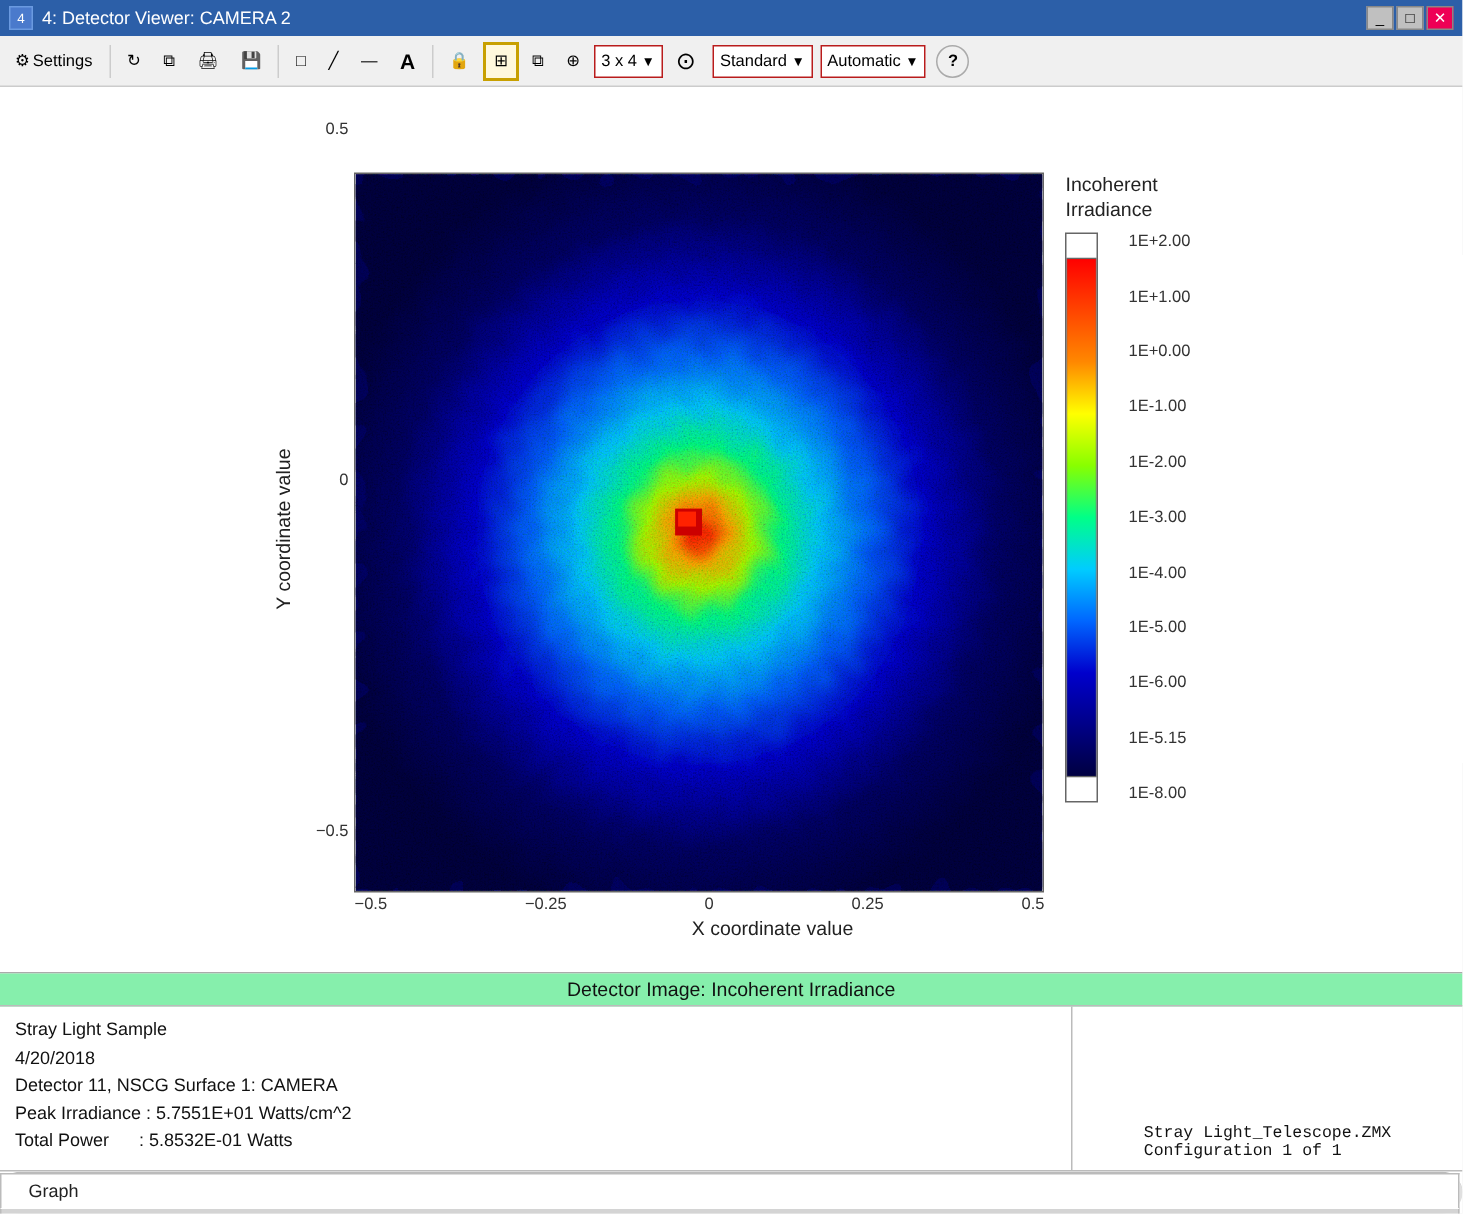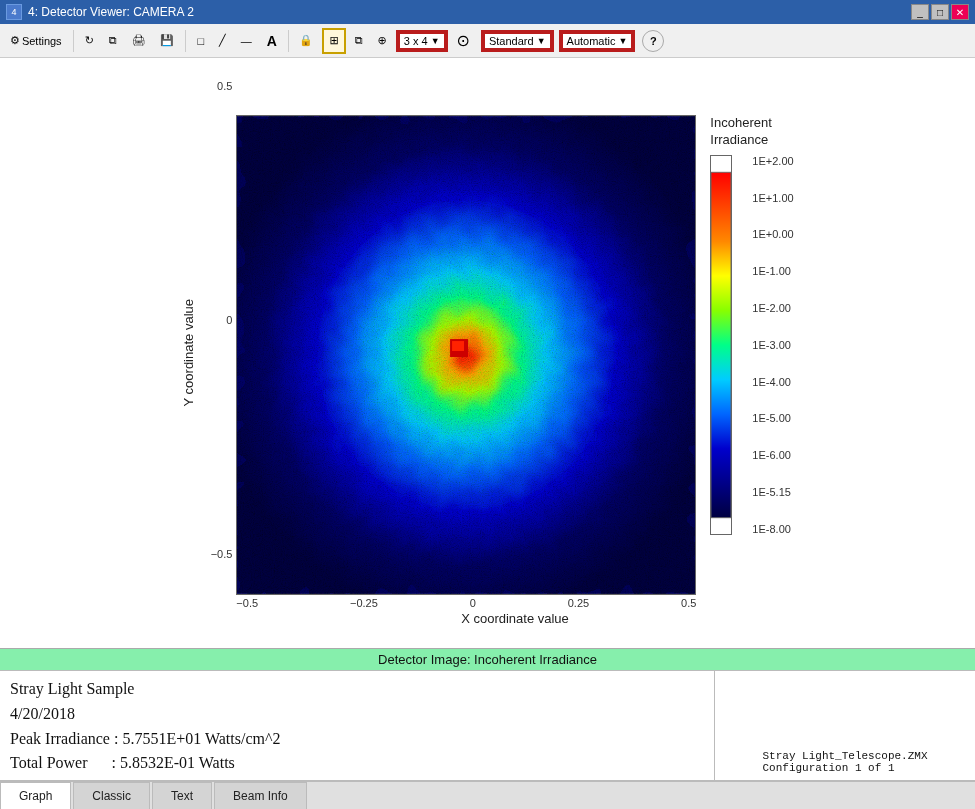--- a/index.html
+++ b/index.html
@@ -77,21 +77,21 @@
       align-items: center;
       font-size: 11px;
       gap: 2px;
     }
     .toolbar-btn.has-border { border: 1px solid #999; background: #fff; }
     .toolbar-separator { width: 1px; height: 22px; background: #ccc; margin: 0 2px; }
     .toolbar-dropdown {
       display: flex;
       align-items: center;
       height: 22px;
-      border: 4px solid #b91c1c;
+      border: 1px solid #b91c1c;
       background: white;
       padding: 0 4px;
       cursor: pointer;
       font-size: 11px;
     }
 
     
     .main-content {
       display: flex;
       flex-direction: column;
@@ -250,45 +250,46 @@
     .detector-info-row {
       display: flex;
       flex-direction: row;
       height: 110px;
       border-bottom: 1px solid #bbb;
     }
 
     .detector-info-left {
       flex: 1;
       padding: 6px 10px;
-      font-family: Liberation Serif, serif;
-      font-size: 16px;
+      font-family: Liberation Sans, sans-serif;
+      font-size: 12px;
       color: #111;
       line-height: 1.55;
       border-right: 1px solid #bbb;
     }
 
     .detector-info-right {
       width: 260px;
       padding: 6px 10px;
       font-family: 'Courier New', monospace;
       font-size: 11px;
       color: #111;
       display: flex;
       align-items: flex-end;
       justify-content: center;
     }
 
     
     .tab-bar {
       display: flex;
-      flex-direction: row;
+      flex-direction: column;
       background: #e0e0e0;
       border-top: 1px solid #bbb;
       height: 28px;
+      border-radius: 14px;
     }
 
     .tab {
       padding: 4px 18px;
       font-size: 12px;
       cursor: pointer;
       border: 1px solid #bbb;
       border-bottom: none;
       background: #d4d4d4;
       margin-right: 2px;
@@ -524,20 +525,21 @@
   </div>
 
   <div class="bottom-area">
 
     <div class="detector-title-bar">Detector Image: Incoherent Irradiance</div>
 
     <div class="detector-info-row">
       <div class="detector-info-left">
         <div>Stray Light Sample</div>
         <div>4/20/2018</div>
+        <div>Detector 11, NSCG Surface 1: CAMERA</div>
         <div>Peak Irradiance : 5.7551E+01 Watts/cm^2</div>
         <div>Total Power &nbsp;&nbsp;&nbsp;&nbsp; : 5.8532E-01 Watts</div>
       </div>
       <div class="detector-info-right">
         <span>Stray Light_Telescope.ZMX<br>Configuration 1 of 1</span>
       </div>
     </div>
 
     <div class="tab-bar">
       <div class="tab active">

